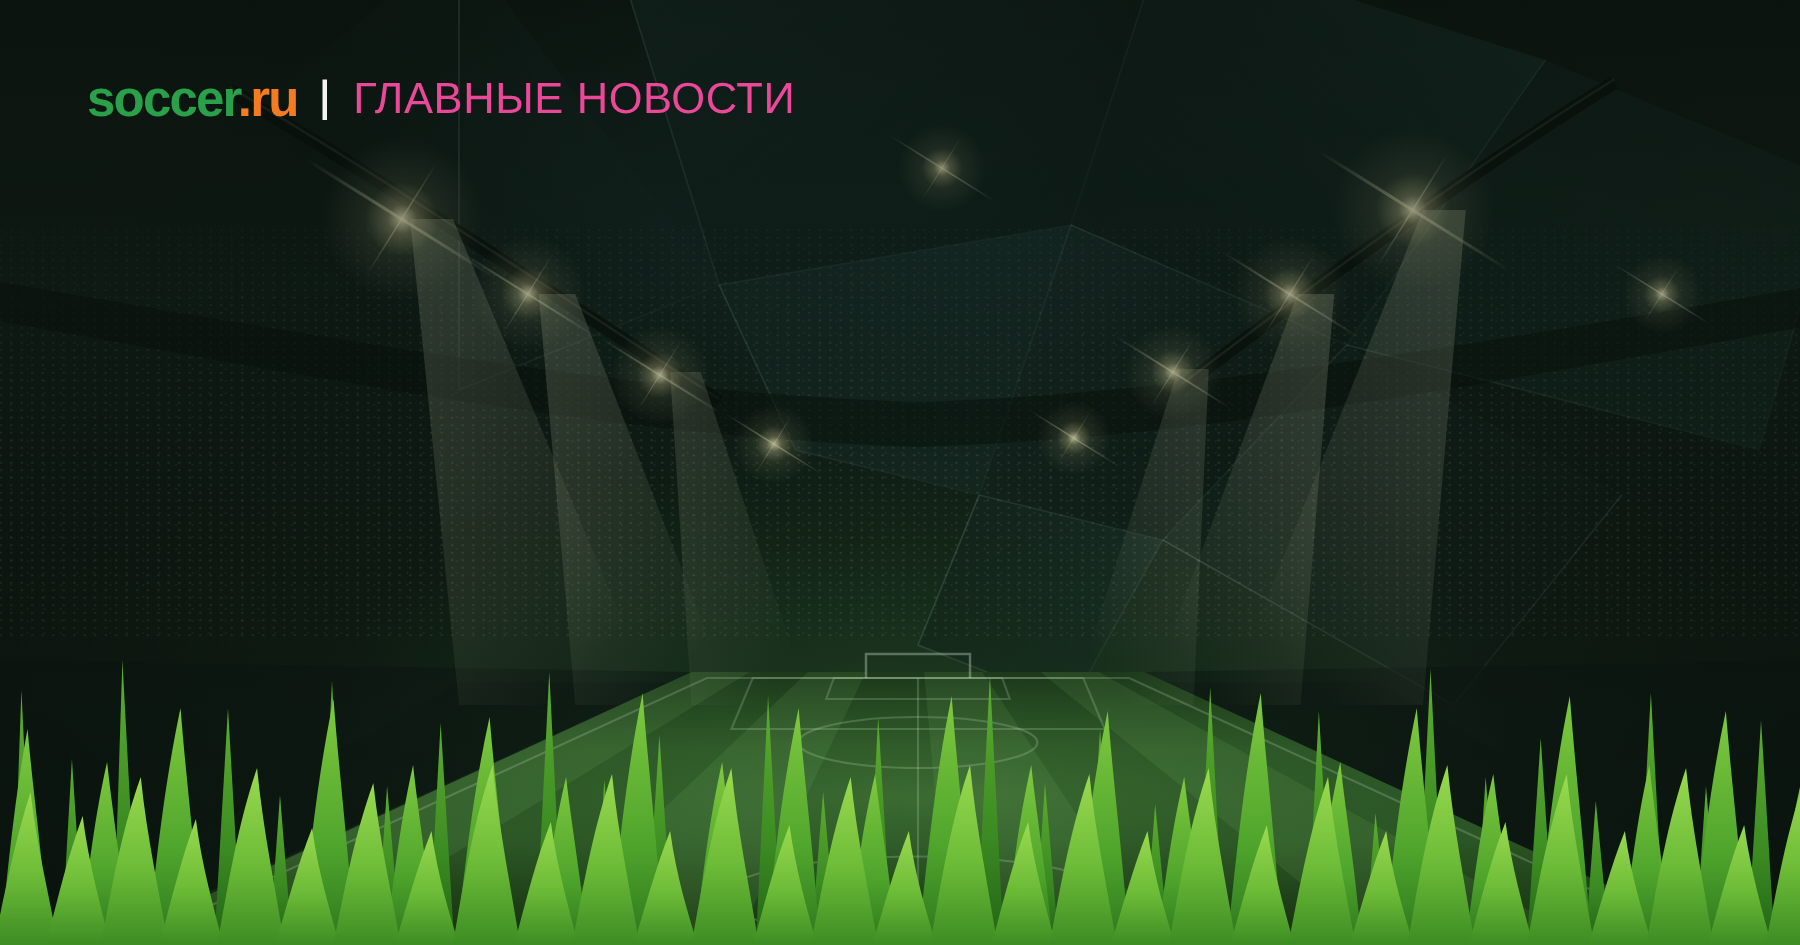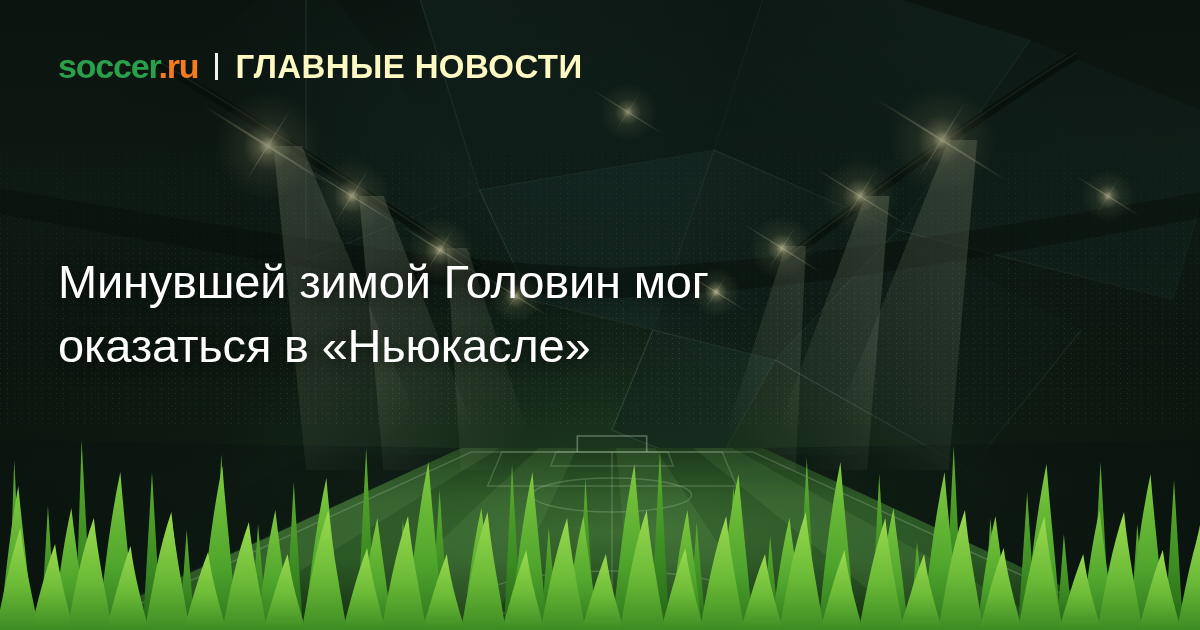--- a/index.html
+++ b/index.html
@@ -105,23 +105,23 @@
   .logo .word  { color: #2aa04a; }
   .logo .tld   { color: #f47b20; }
 
   .divider {
     width: 3px; height: 27px;
     background: #ffffff;
     opacity: .95;
   }
 
   .kicker {
-    color: #fef9c3;
-    font-size: 33px;
-    font-weight: bold;
+    color: #ec4899;
+    font-size: 29px;
+    font-weight: normal;
     letter-spacing: 0.4px;
     line-height: 1;
   }
 
   .headline {
     position: absolute;
     left: 58px;
     top: 250px;
     width: 905px;
     margin: 0;
@@ -414,19 +414,15 @@
   <div class="content">
 
     <div class="header">
       <div class="logo">
         <span class="word">soccer</span><span class="tld">.ru</span>
       </div>
       <div class="divider"></div>
       <div class="kicker">ГЛАВНЫЕ НОВОСТИ</div>
     </div>
 
-    <h1 class="headline">
-      <span class="ln">Минувшей зимой Головин мог</span>
-      <span class="ln">оказаться в «Ньюкасле»</span>
-    </h1>
 
   </div>
 </div>
 
 </body></html>

